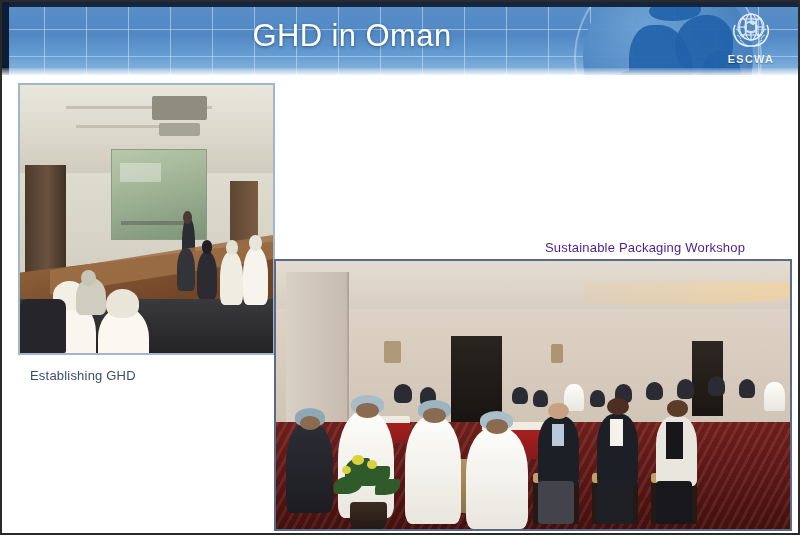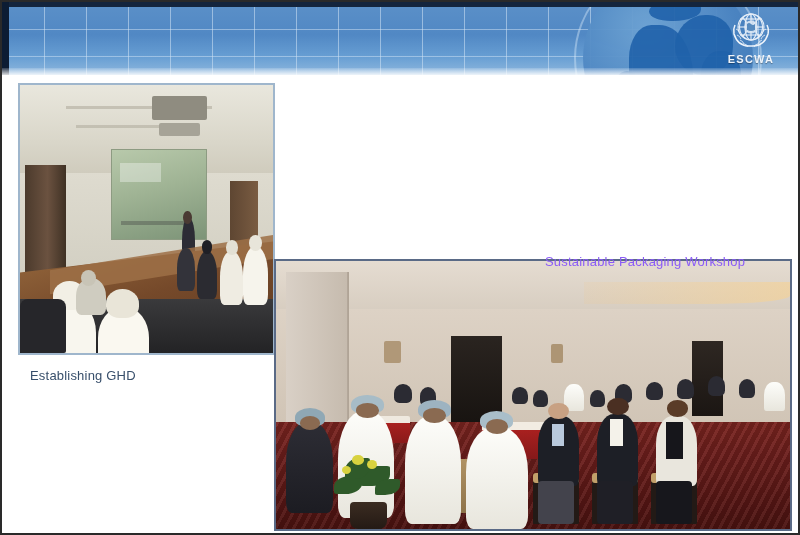--- a/index.html
+++ b/index.html
@@ -338,23 +338,23 @@
     border-radius: 4px 4px 8px 8px;
   }
   .leaf {
     position: absolute; background: #2f5a2a; border-radius: 60% 10% 60% 10%;
   }
   .flower { position: absolute; background: #d8d23f; border-radius: 50%; }
 
   .cap2 {
     position: absolute;
     left: 543px;
-    top: 252px;
+    top: 238px;
     font-size: 13px;
-    color: #8b5cf6;
+    color: #4c1d95;
     letter-spacing: 0.2px;
     white-space: nowrap;
   }
 </style>
 </head>
 <body>
 
 <div class="slide">
 
   <div class="header">
@@ -401,20 +401,21 @@
             <path d="M21 39 q3 0 4 3"></path>
           <path d="M43 24 q-3 1 -4 4"></path>
             <path d="M42 30 q-3 1 -4 4"></path>
           <path d="M39 35 q-3 1 -4 4"></path>
             <path d="M35 39 q-3 0 -4 3"></path>
         </g>
       </svg>
       <div class="emblem-label">ESCWA</div>
     </div>
 
+    <div class="slide-title">GHD in Oman</div>
     <div class="header-bottom-fade"></div>
   </div>
 
   <div class="photo1">
     <div class="p1-ceiling"></div>
     <div class="p1-ceil-line" style="left:22%;top:15%;width:46%;"></div>
     <div class="p1-ceil-line" style="left:18%;top:8%;width:58%;"></div>
     <div class="p1-wall"></div>
     <div class="p1-door-dark"></div>
     <div class="p1-door-right"></div>

